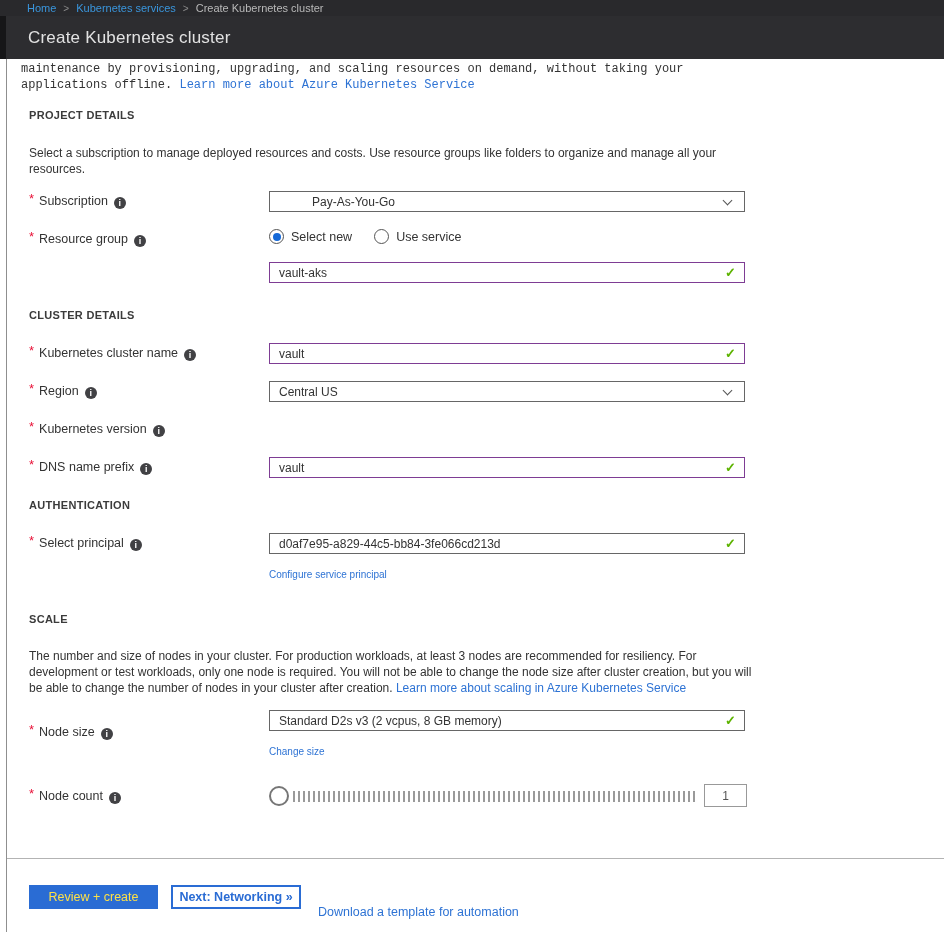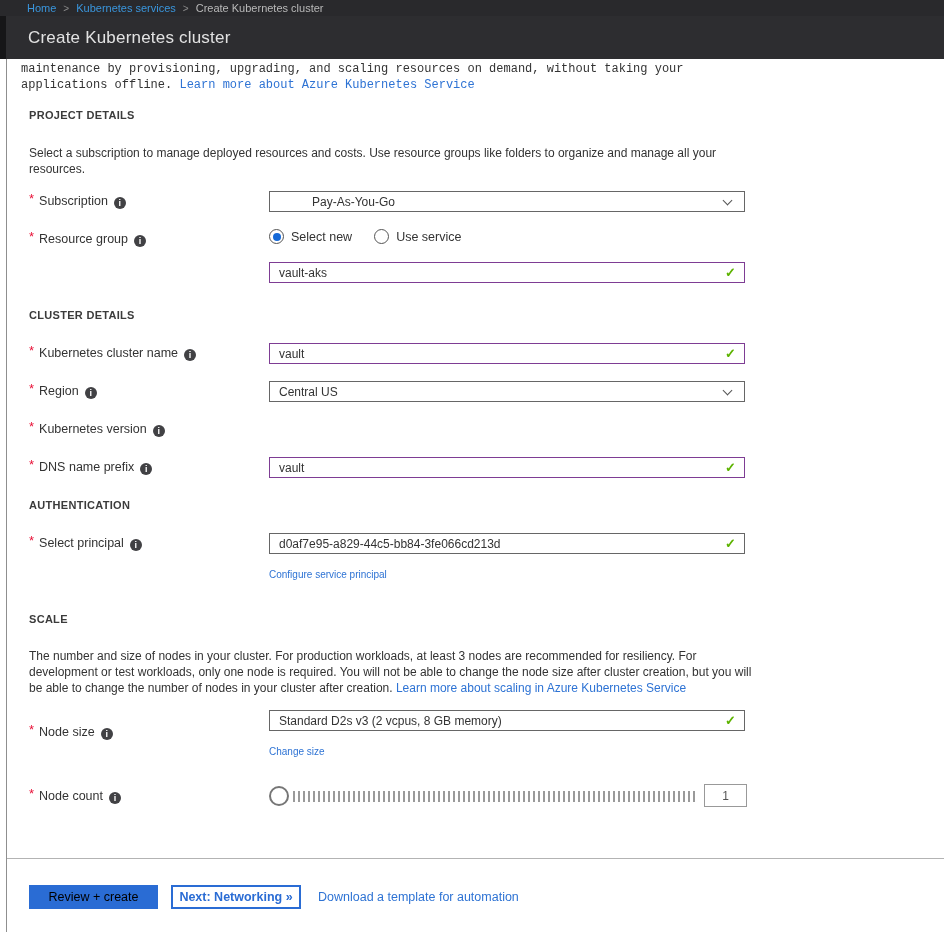--- a/index.html
+++ b/index.html
@@ -55,25 +55,25 @@
   .slider-track { position:absolute; left:286px; top:5px; width:404px; height:11px;
     background:repeating-linear-gradient(90deg,#9a9a9a 0 2px,transparent 2px 5px); cursor:pointer; }
   .count-box { position:absolute; left:697px; top:-2px; width:43px; height:23px;
     border:1px solid #999; display:flex; align-items:center; justify-content:center;
     font-size:12px; color:#555; }
 
   .divider { position:absolute; left:0; width:938px; height:1px; background:#b3b3b3; }
 
   
   .btn-primary { position:absolute; left:22px; width:129px; height:24px; background:#2a6cd4;
-    color:#000000; font-size:12.5px; border:none; cursor:pointer; font-family:inherit; }
+    color:#fde047; font-size:12.5px; border:none; cursor:pointer; font-family:inherit; }
   .btn-secondary { position:absolute; left:164px; width:130px; height:24px; background:#fff;
     color:#2a6cd4; font-weight:700; font-size:12.5px; border:2px solid #2a6cd4; cursor:pointer;
     font-family:inherit; }
-  .dl-link { position:absolute; left:311px; top:5px; font-size:12.5px; }
+  .dl-link { position:absolute; left:311px; top:20px; font-size:12.5px; }
 </style>
 </head>
 <body>
 
 <div class="stage">
 
   <div class="breadcrumb-bar">
     <span class="crumb-link">Home</span>
     <span class="crumb-sep">&gt;</span>
     <span class="crumb-link">Kubernetes services</span>

